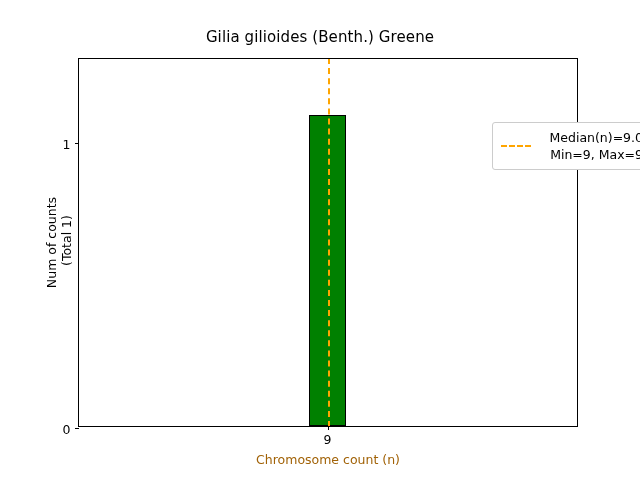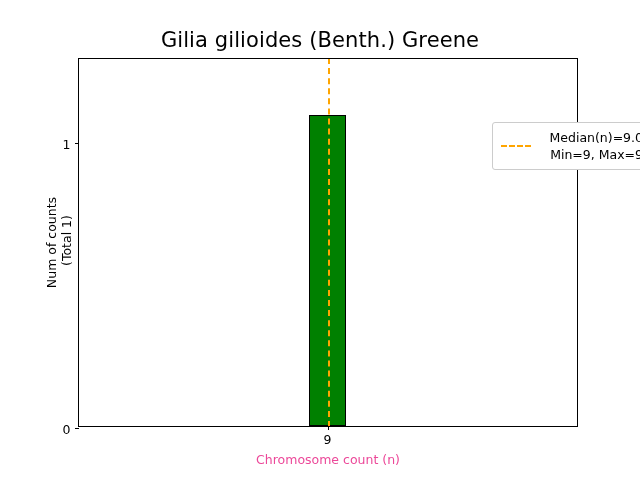--- a/index.html
+++ b/index.html
@@ -21,21 +21,21 @@
     background: #ffffff;
   }
 
   
   #chart-title {
     position: absolute;
     left: 0;
     top: 28px;
     width: 640px;
     text-align: center;
-    font-size: 21px;
+    font-size: 15px;
     color: #000000;
     letter-spacing: 0.1px;
     white-space: nowrap;
   }
 
   
   #axes {
     position: absolute;
     left: 78px;
     top: 58px;
@@ -107,21 +107,21 @@
   }
 
   
   #xlabel {
     position: absolute;
     left: 78px;
     top: 452px;
     width: 500px;
     text-align: center;
     font-size: 12.5px;
-    color: #ec4899;
+    color: #a16207;
     white-space: nowrap;
   }
   #ylabel {
     position: absolute;
     left: 0px;
     top: 58px;
     width: 369px;
     height: 34px;
     transform: rotate(-90deg);
     transform-origin: 0 0;

